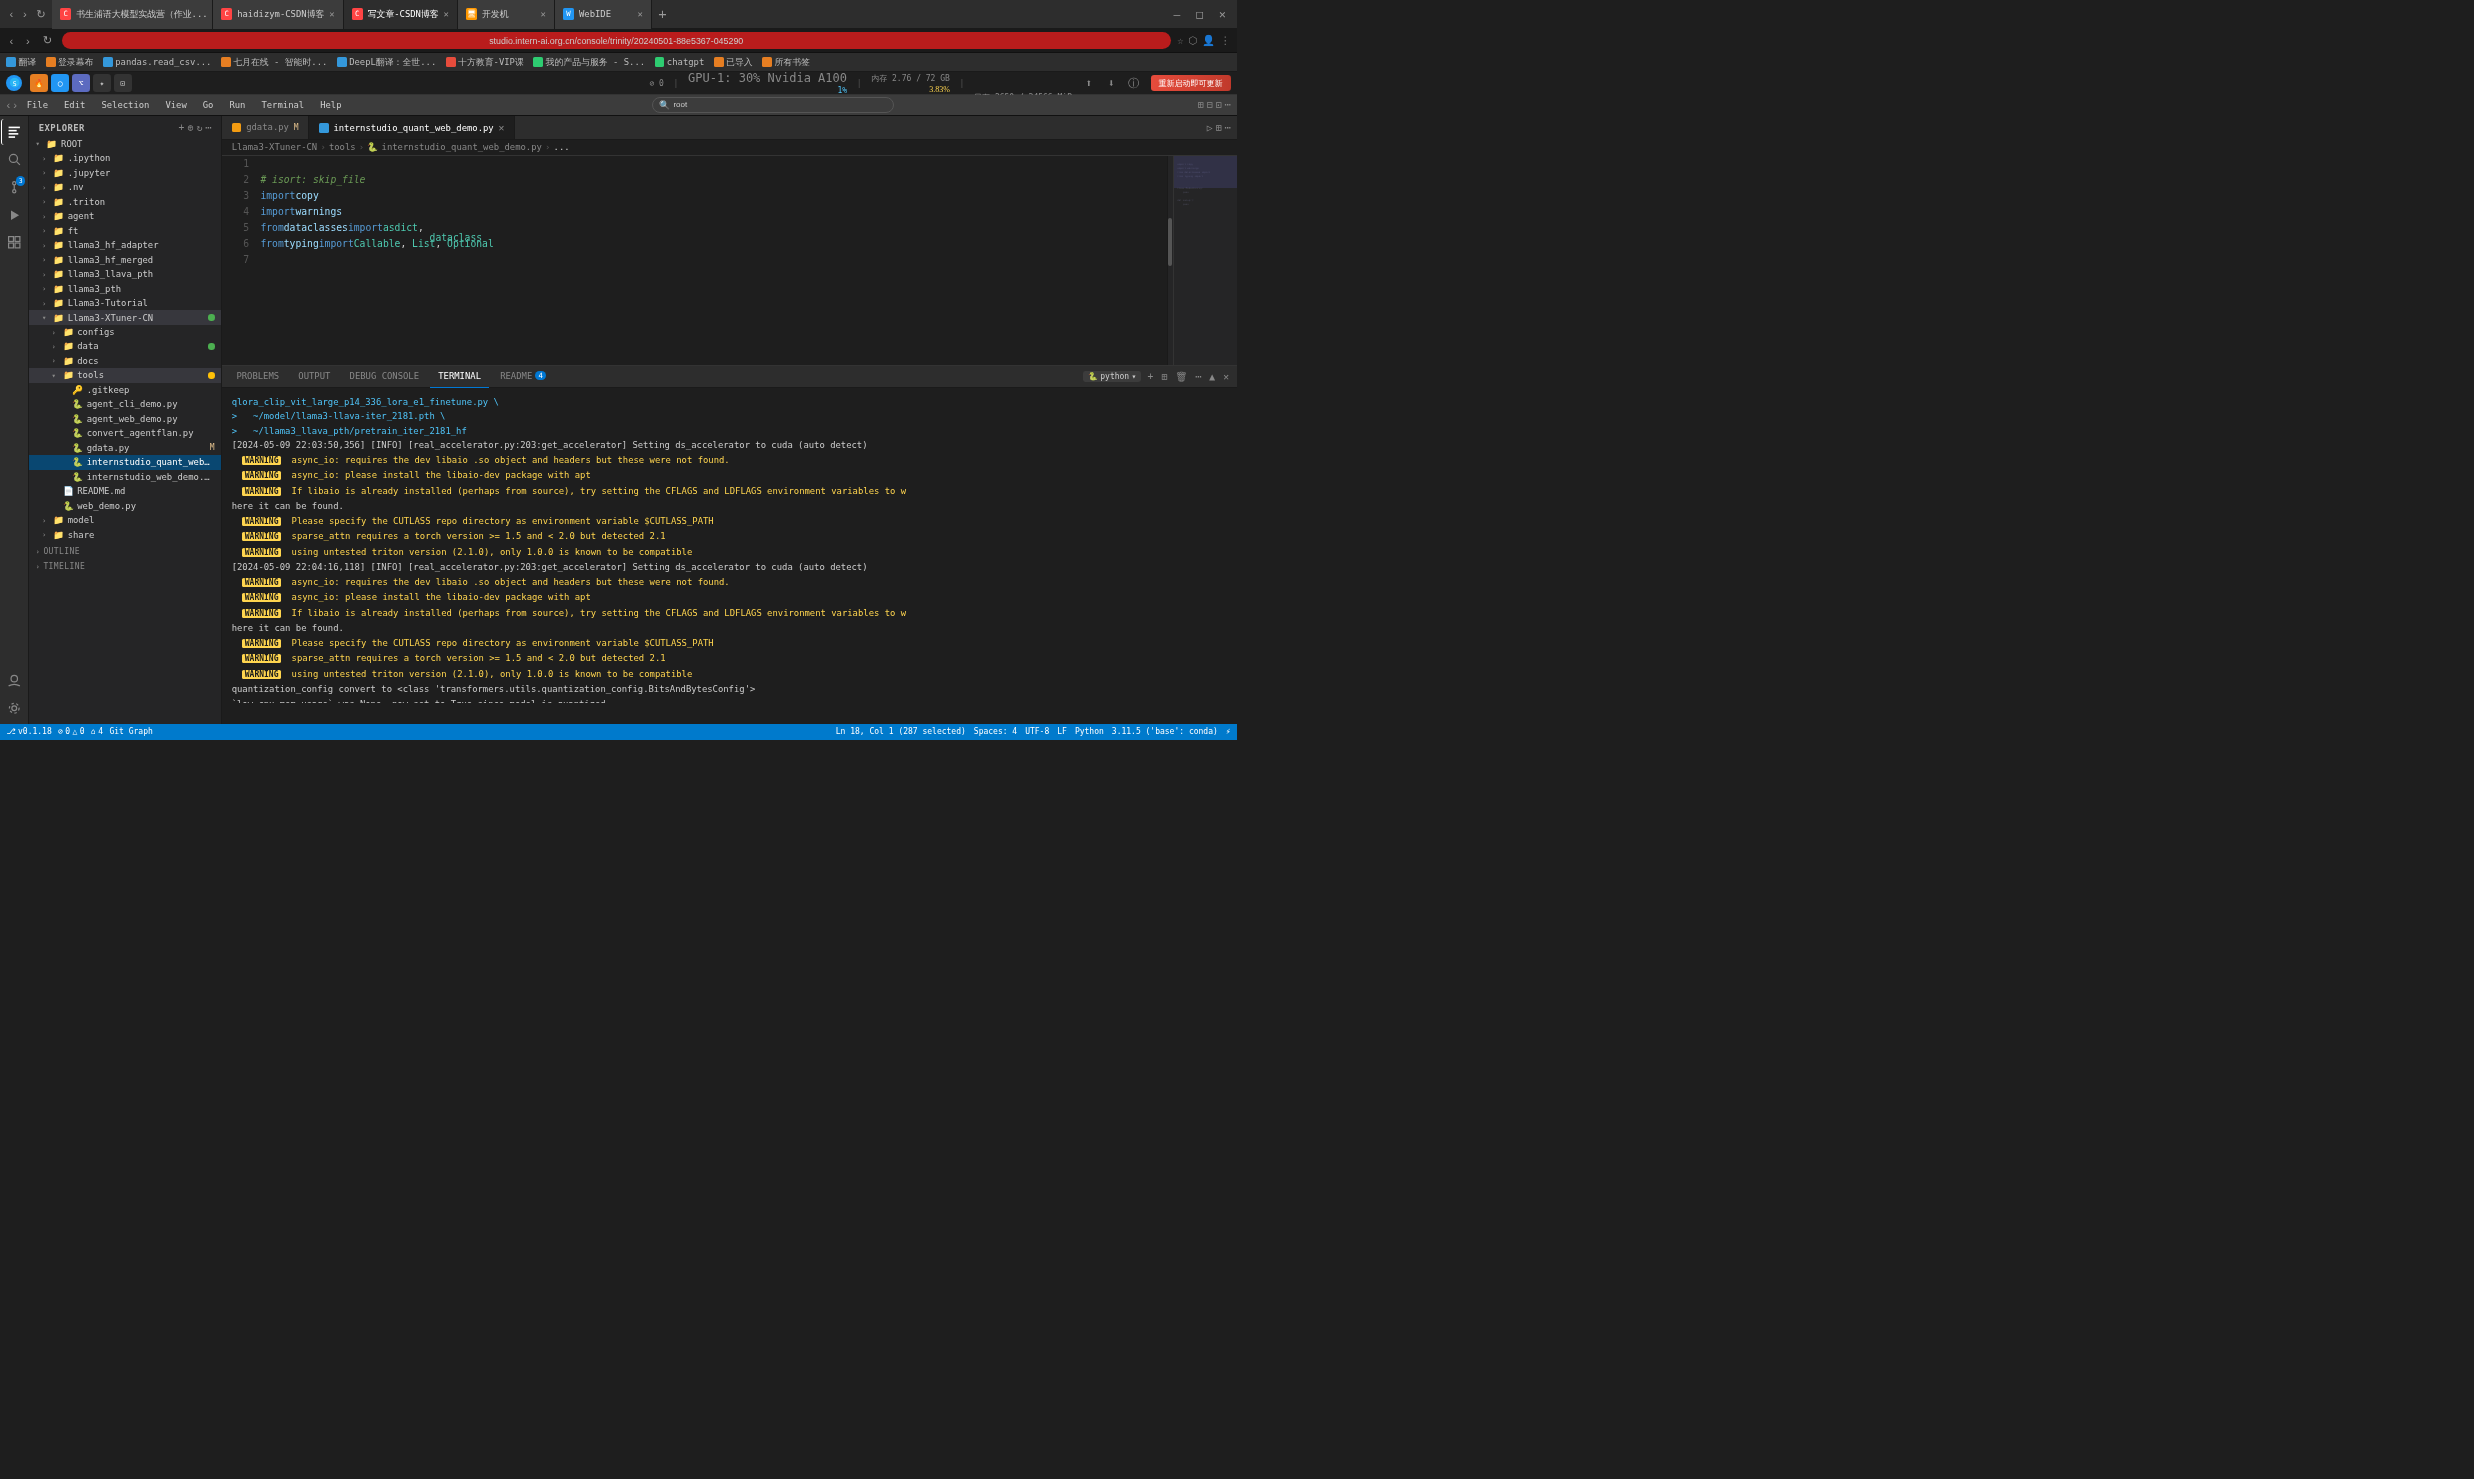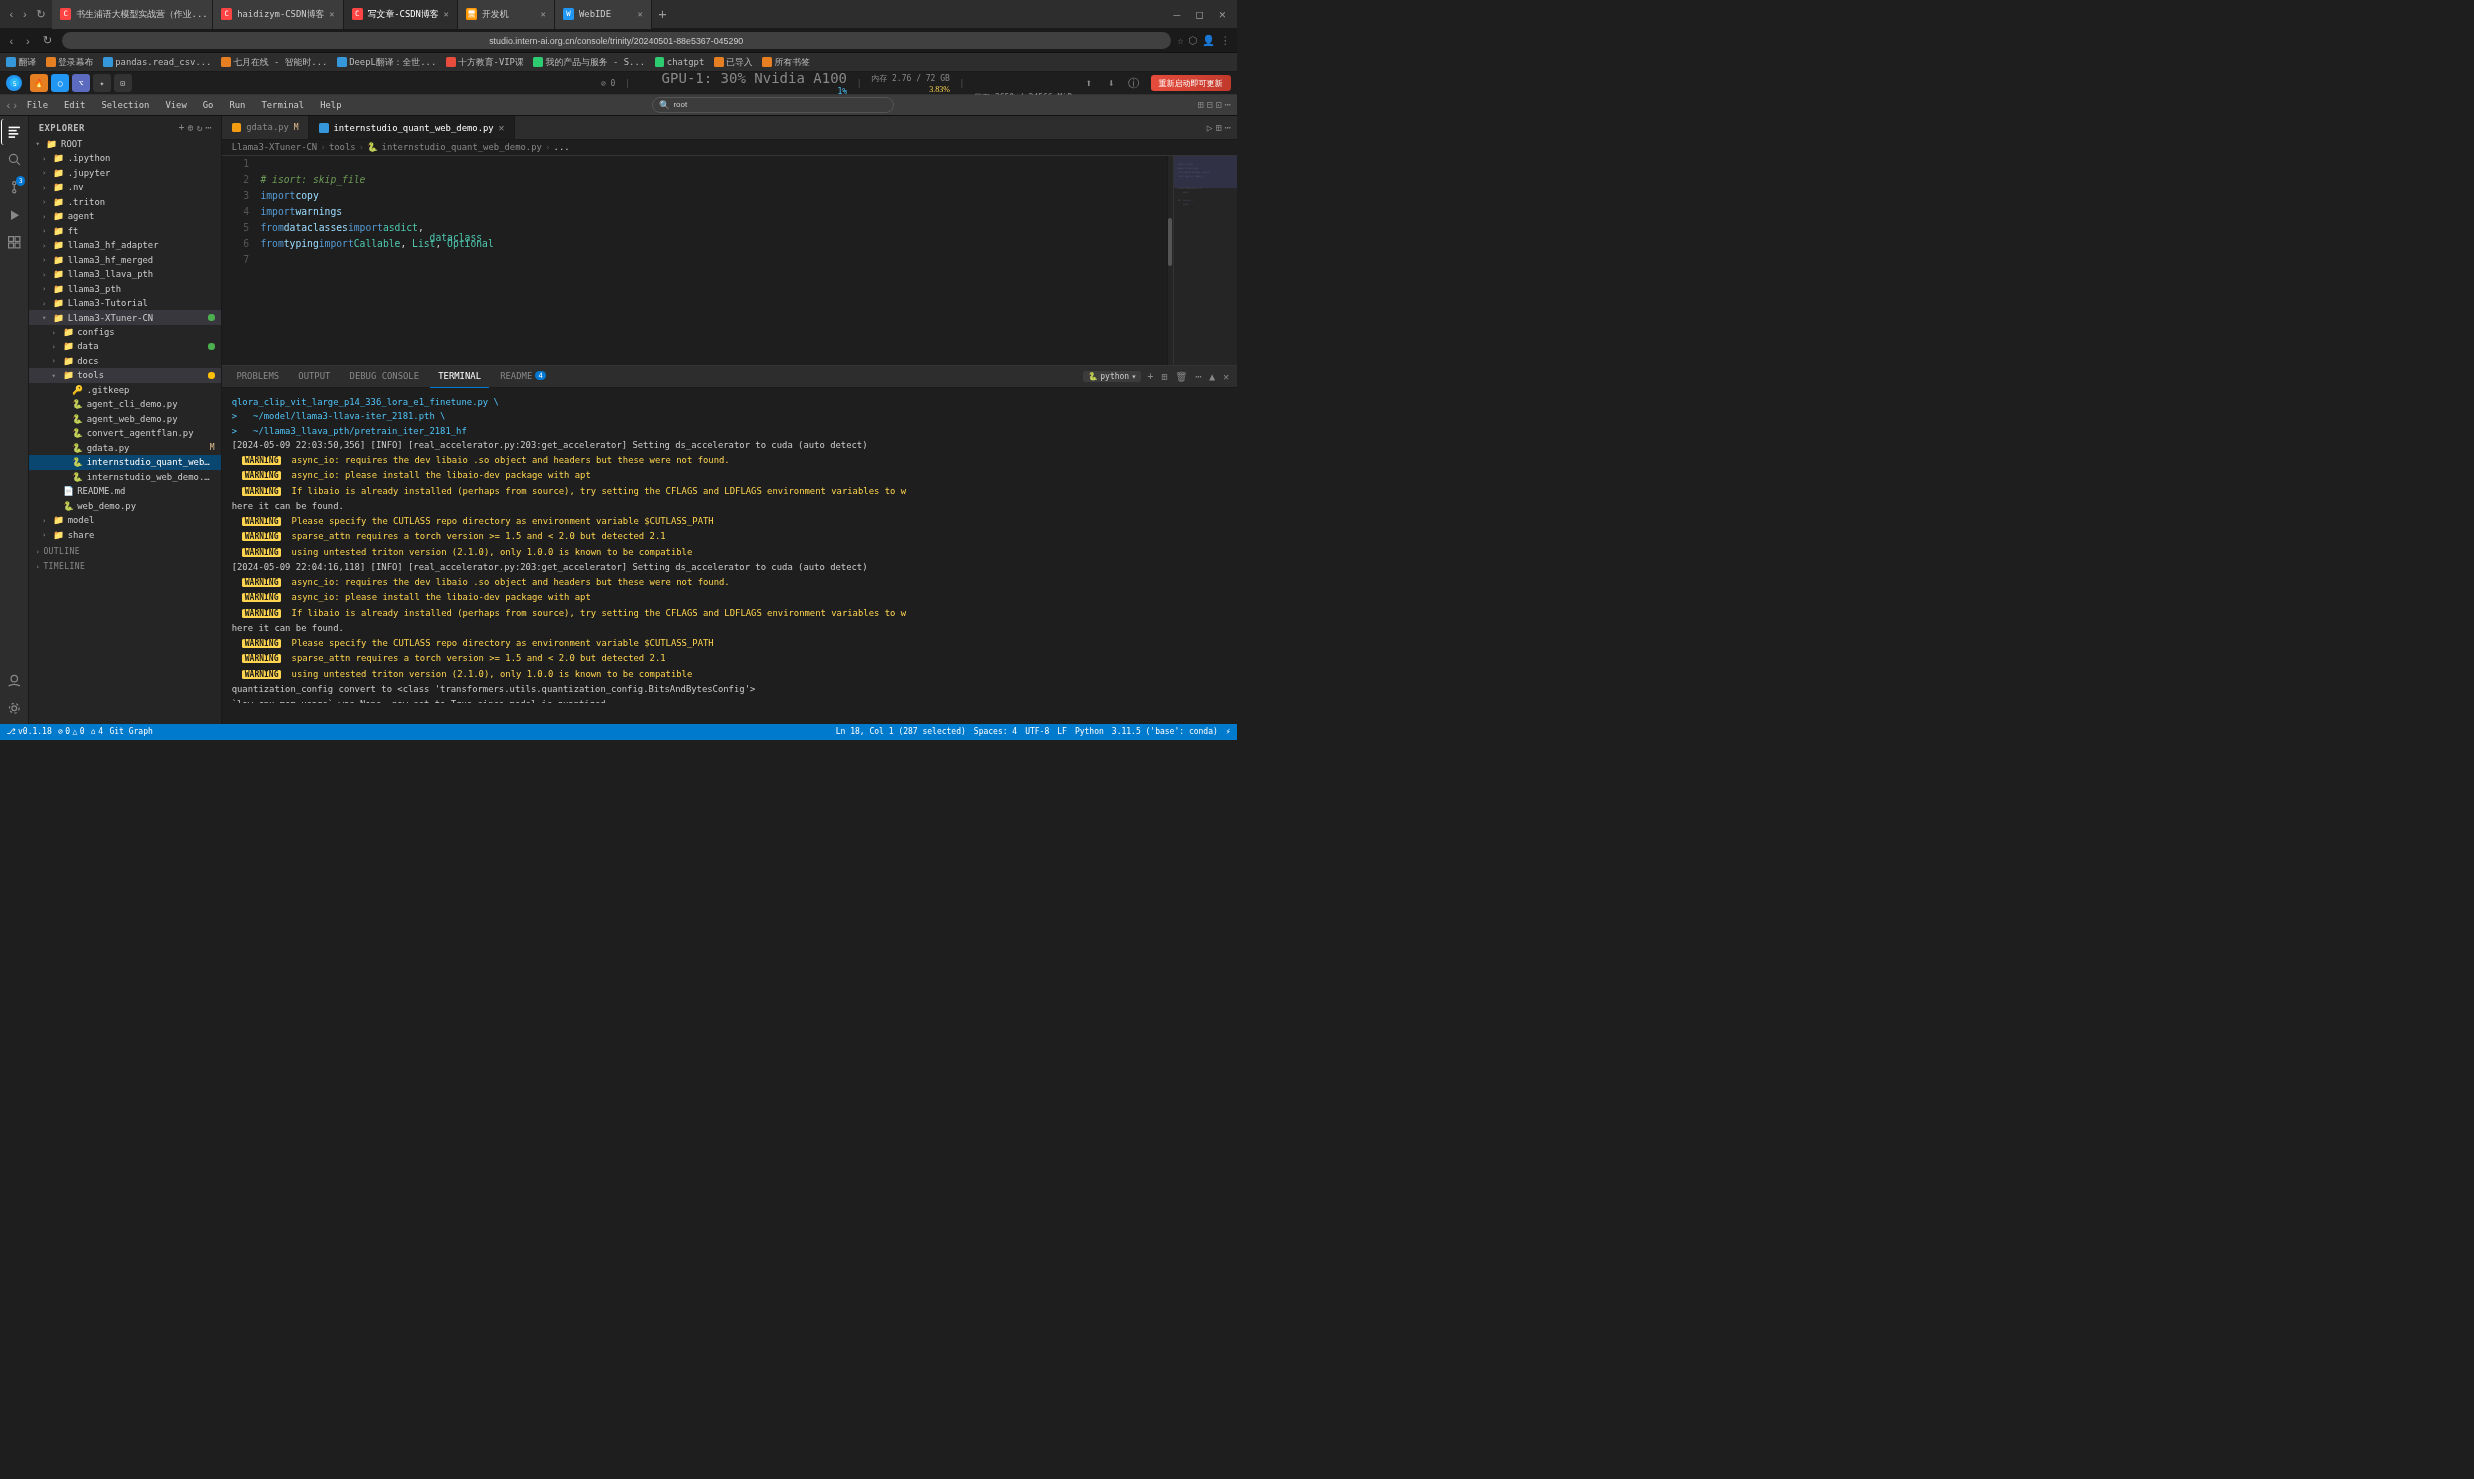--- a/index.html
+++ b/index.html
@@ -104,21 +104,21 @@
       background: #1a1a1a;
       height: 24px;
       display: flex;
       align-items: center;
       padding: 0 6.4px;
       gap: 6.4px;
       border-bottom: 0.8px solid #111;
     }
     .address-input {
       flex: 1;
-      background: #404040;
+      background: #b91c1c;
       border: none;
       color: #ccc;
       padding: 2.4px 8px;
       border-radius: 9.7px;
       font-size: 8.9px;
       height: 17.7px;
       text-align: center;
     }
     .address-icons {
       display: flex;
@@ -820,21 +820,21 @@
     <div class="app-icon-btn" style="background:#5c6bc0; color:white;">⌥</div>
     <div class="app-icon-btn">✦</div>
     <div class="app-icon-btn">⊡</div>
   </div>
   <div class="sys-stats">
     <div class="stat-item">
       <span class="stat-label">⊘ 0</span>
     </div>
     <div style="font-size:8px; color:#555;">|</div>
     <div class="stat-item">
-      <span style="color:#888; font-size:14px;margin-left:22px;">GPU-1: 30% Nvidia A100</span>
+      <span style="color:#888; font-size:12px;">GPU-1: 30% Nvidia A100</span>
       <span class="stat-value">1%</span>
     </div>
     <div style="font-size:8px; color:#555;">|</div>
     <div class="stat-item">
       <span style="color:#888; font-size:8px;">内存 2.76 / 72 GB</span>
       <span class="stat-value yellow">3.83%</span>
     </div>
     <div style="font-size:8px; color:#555;">|</div>
     <div class="stat-item">
       <span style="color:#888; font-size:8px;margin-top:39px;">显存 2650 / 24566 MiB</span>

